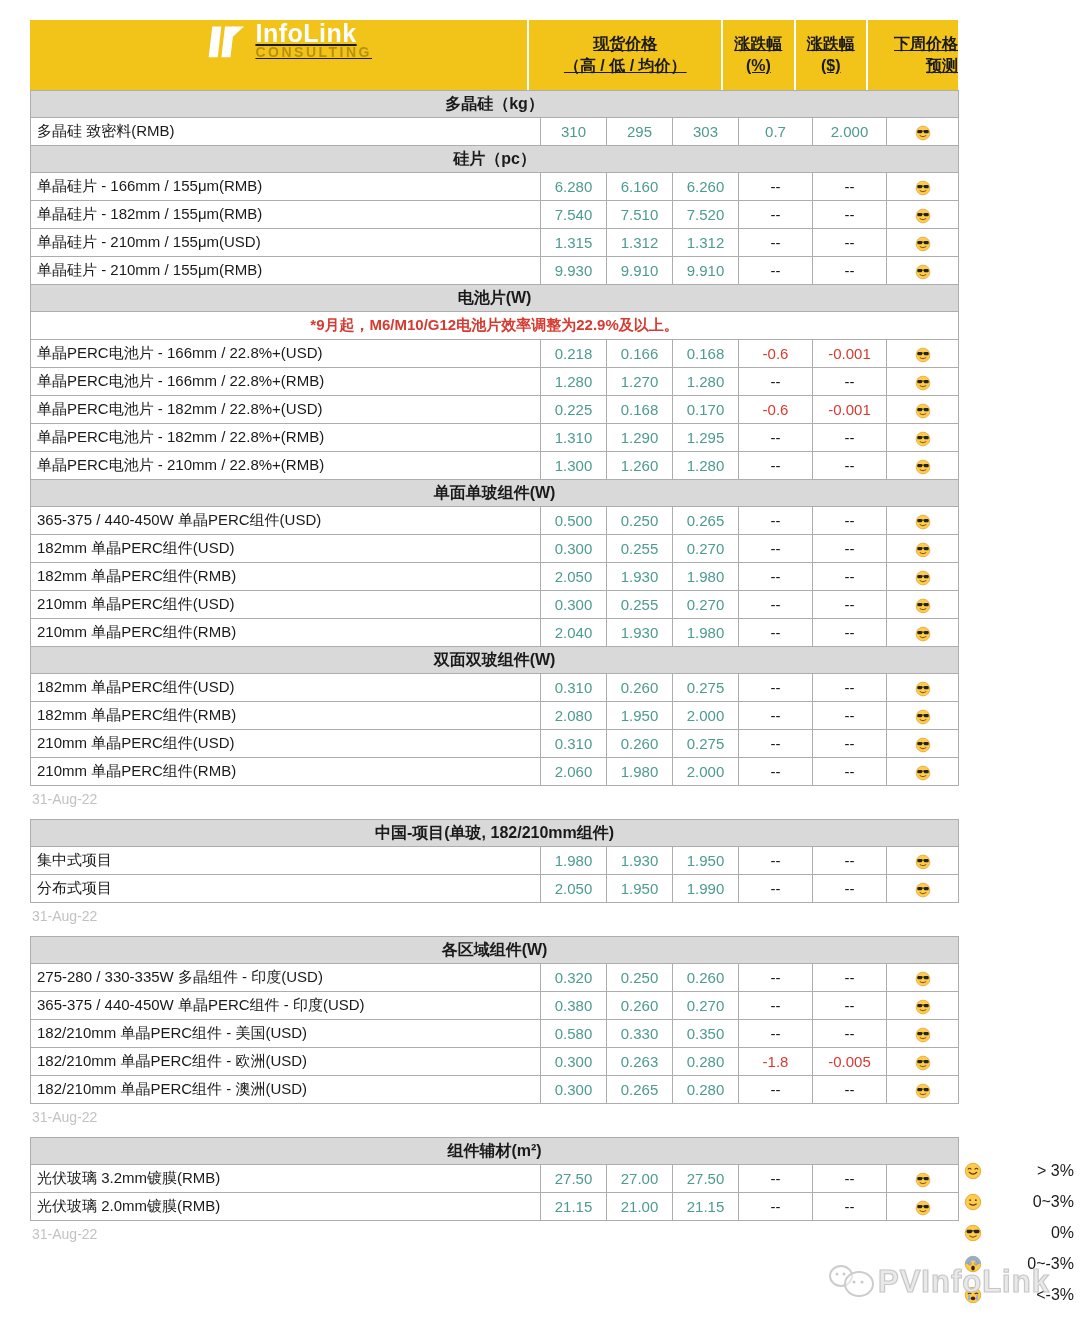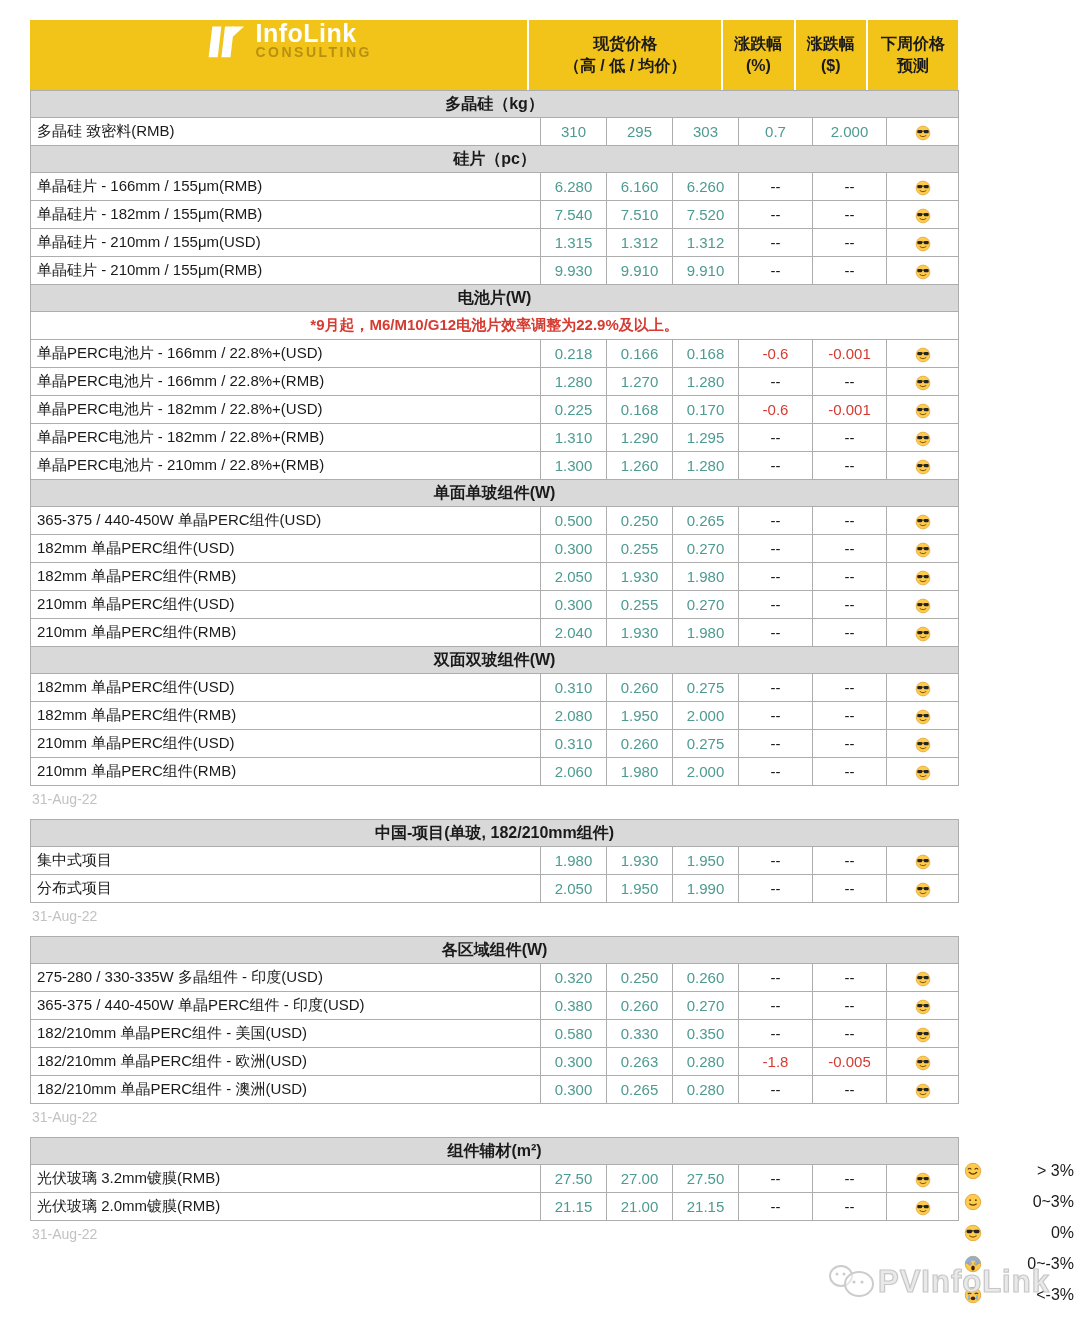--- a/index.html
+++ b/index.html
@@ -4,29 +4,29 @@
 <style>
   html,body{margin:0;padding:0;}
   body{
     width:1080px;height:1332px;background:#ffffff;position:relative;
     font-family:"Liberation Sans","DejaVu Sans",sans-serif;color:#1a1a1a;
     -webkit-font-smoothing:antialiased;
   }
   .sheet{position:absolute;left:30px;top:20px;width:928px;}
 
   
-  .main-header{display:flex;height:70px;background:var(--yellow,#F2C319);}
+  .main-header{display:flex;height:70px;background:var(--yellow,#F2C319);text-decoration:underline;}
   .hc{box-sizing:border-box;border-right:2px solid #fff;display:flex;flex-direction:column;
       justify-content:center;align-items:center;font-weight:bold;font-size:16px;line-height:22px;}
   .hc:last-child{border-right:none;}
   .hc-logo{width:510px;align-items:flex-start;justify-content:center;padding-left:20px;flex-direction:row;gap:10px;}
   .hc-spot{width:198px;}
   .hc-pct{width:74px;}
   .hc-usd{width:74px;}
-  .hc-forecast{width:92px;}
+  .hc-forecast{width:92px;align-items:flex-end;}
   .logo-text .brand{color:#fff;font-size:25px;font-weight:bold;letter-spacing:0.5px;line-height:26px;}
   .logo-text .brand-sub{color:rgba(110,85,0,0.45);font-size:14px;font-weight:bold;letter-spacing:2.5px;line-height:12px;}
 
   
   table{border-collapse:collapse;width:928px;table-layout:fixed;}
   td{border:1px solid #adadad;font-size:15px;height:27px;padding:0 2px;text-align:center;
      overflow:hidden;white-space:nowrap;background:#fff;}
   tr.section-row td{background:var(--gray,#d9d9d9);font-weight:bold;font-size:16px;height:26px;}
   tr.note-row td{color:var(--red,#D63A30);font-weight:bold;}
   td.name{text-align:left;padding-left:6px;}

